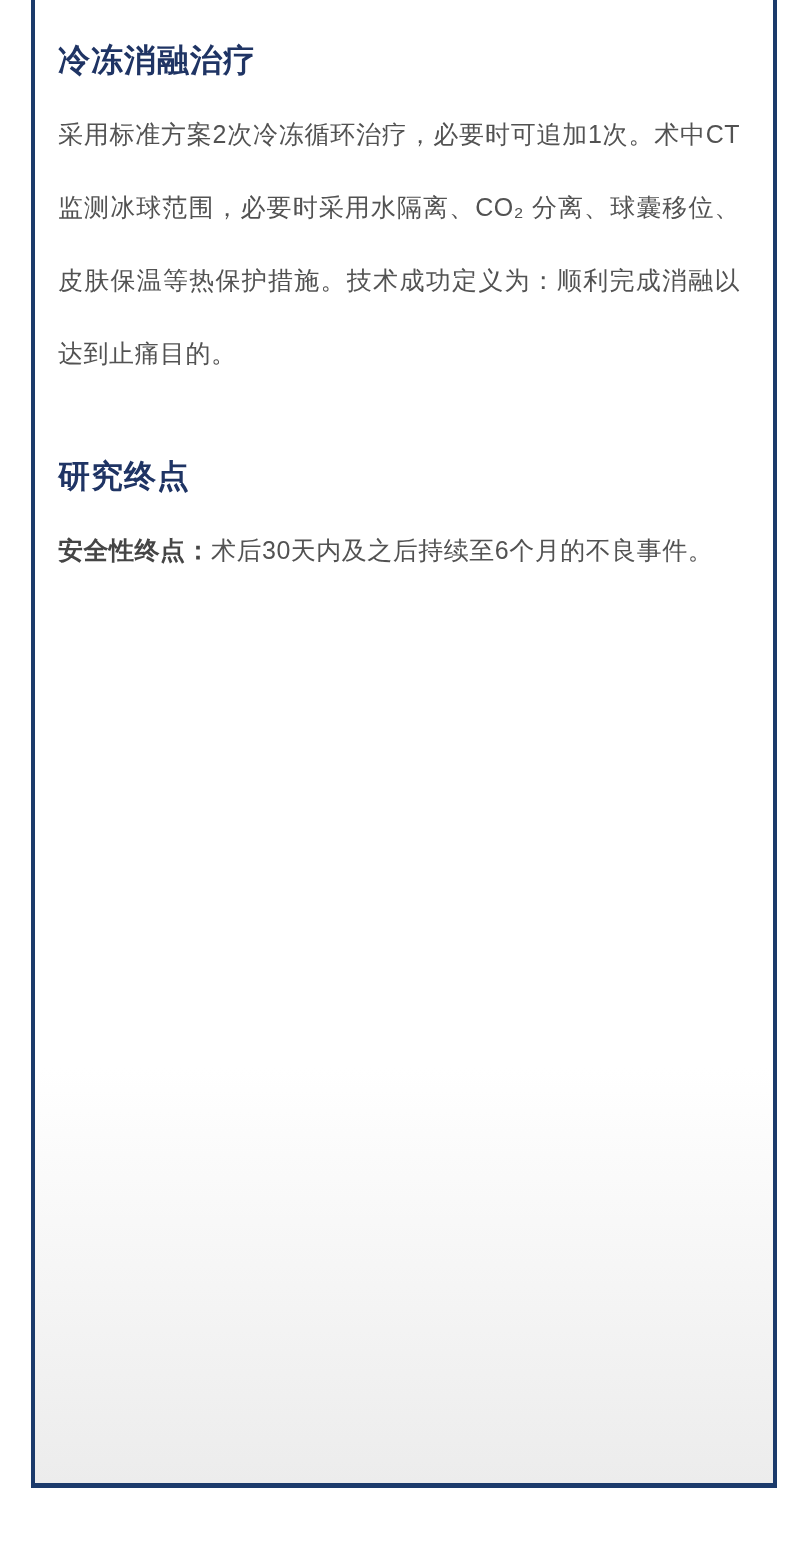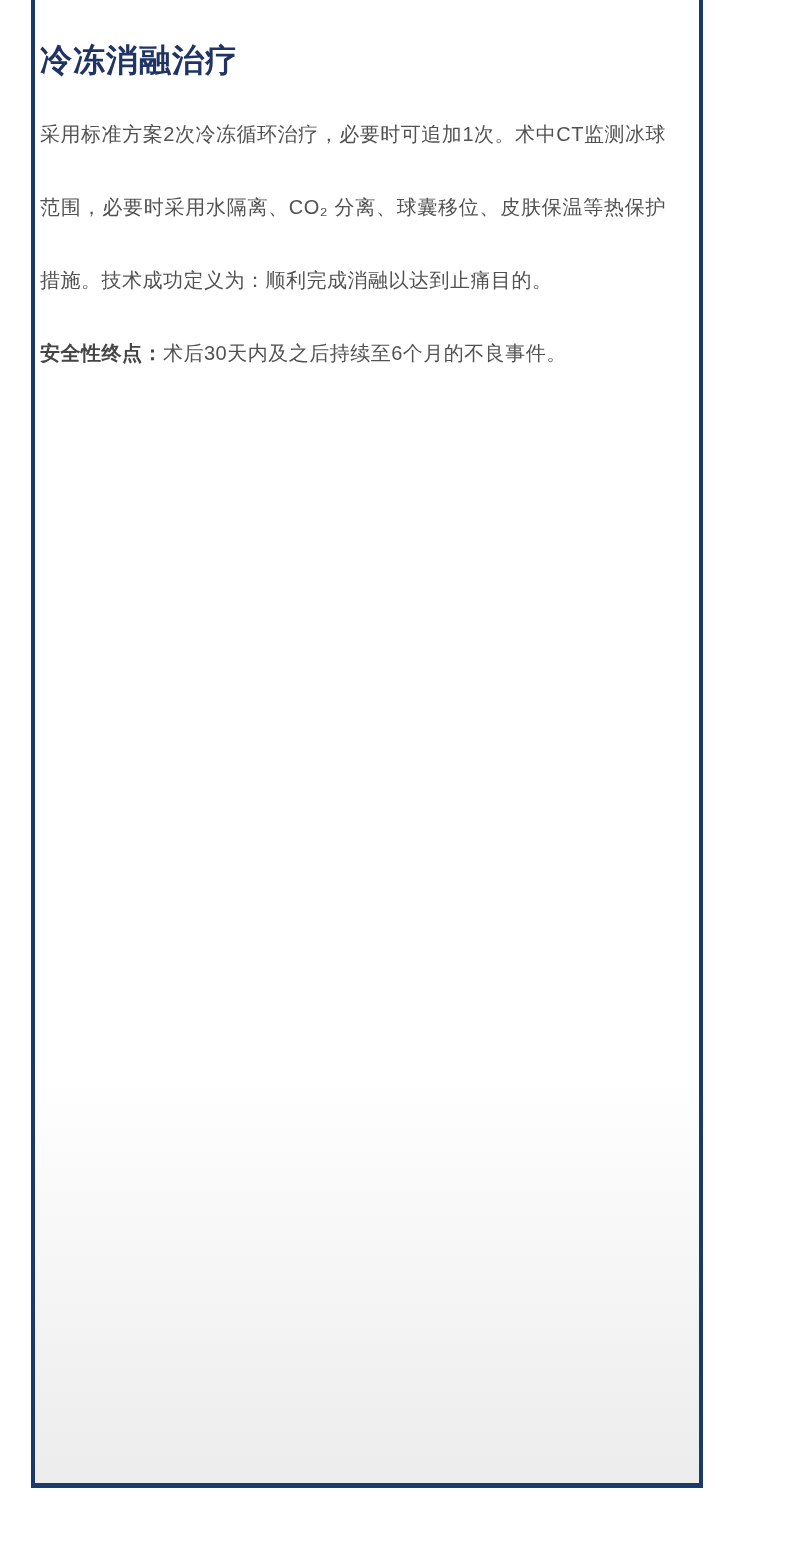--- a/index.html
+++ b/index.html
@@ -22,40 +22,40 @@
     position: relative;
     width: 800px;
     height: 1546px;
     background: var(--page-bg);
     overflow: hidden;
   }
   .card {
     position: absolute;
     left: 31px;
     top: 0;
-    width: 672px;
+    width: 746px;
     height: 1488px;
     border-left: 4px solid var(--card-border);
     border-right: 4px solid var(--card-border);
     border-bottom: 5px solid var(--card-border);
     background: linear-gradient(to bottom, var(--card-bg-top) 0%, var(--card-bg-top) 72%, var(--card-bg-bottom) 100%);
-    padding: 36px 33px 0 5px;
+    padding: 36px 33px 0 23px;
   }
   h2.section-heading {
     margin: 62px 0 14px 0;
     font-size: 32px;
     line-height: 48px;
     font-weight: 700;
     color: var(--heading-color);
     letter-spacing: 1px;
   }
   section:first-of-type h2.section-heading { margin-top: 0; }
   p.body-paragraph {
     margin: 0;
-    font-size: 20px;
+    font-size: 25px;
     line-height: 73px;
     color: var(--body-color);
     text-align: justify;
     letter-spacing: 0.5px;
   }
   p.body-paragraph + p.body-paragraph { margin-top: 58px; }
   p.body-paragraph strong {
     font-weight: 700;
     color: var(--bold-color);
   }
@@ -65,18 +65,19 @@
 
 <div class="page">
   <article class="card">
 
     <section>
       <h2 class="section-heading">冷冻消融治疗</h2>
       <p class="body-paragraph"><span>采用标准方案2次冷冻循环治疗，必要时可追加1次。术中CT监测冰球范围，必要时采用水隔离、CO₂ 分离、球囊移位、皮肤保温等热保护措施。技术成功定义为：顺利完成消融以达到止痛目的。</span></p>
     </section>
 
     <section>
+      <h2 class="section-heading">研究终点</h2>
       <p class="body-paragraph"><strong>安全性终点：</strong><span>术后30天内及之后持续至6个月的不良事件。</span></p>
     </section>
 
 
   </article>
 </div>
 
 </body></html>

